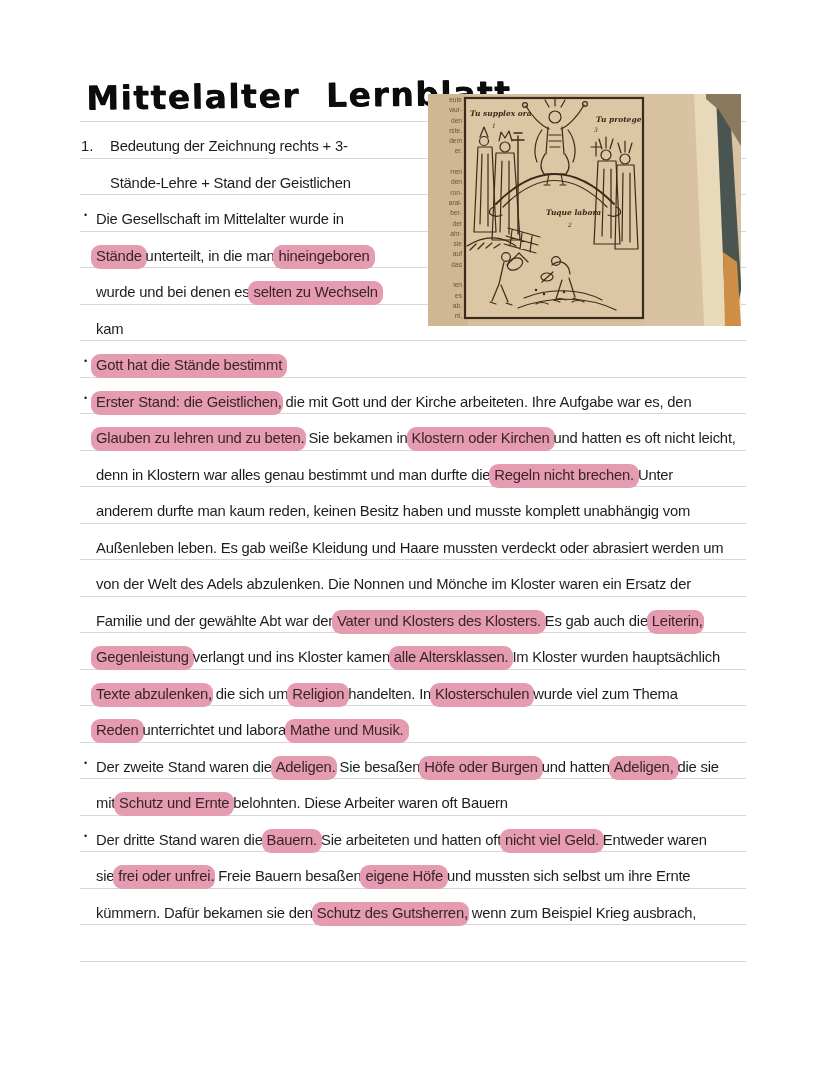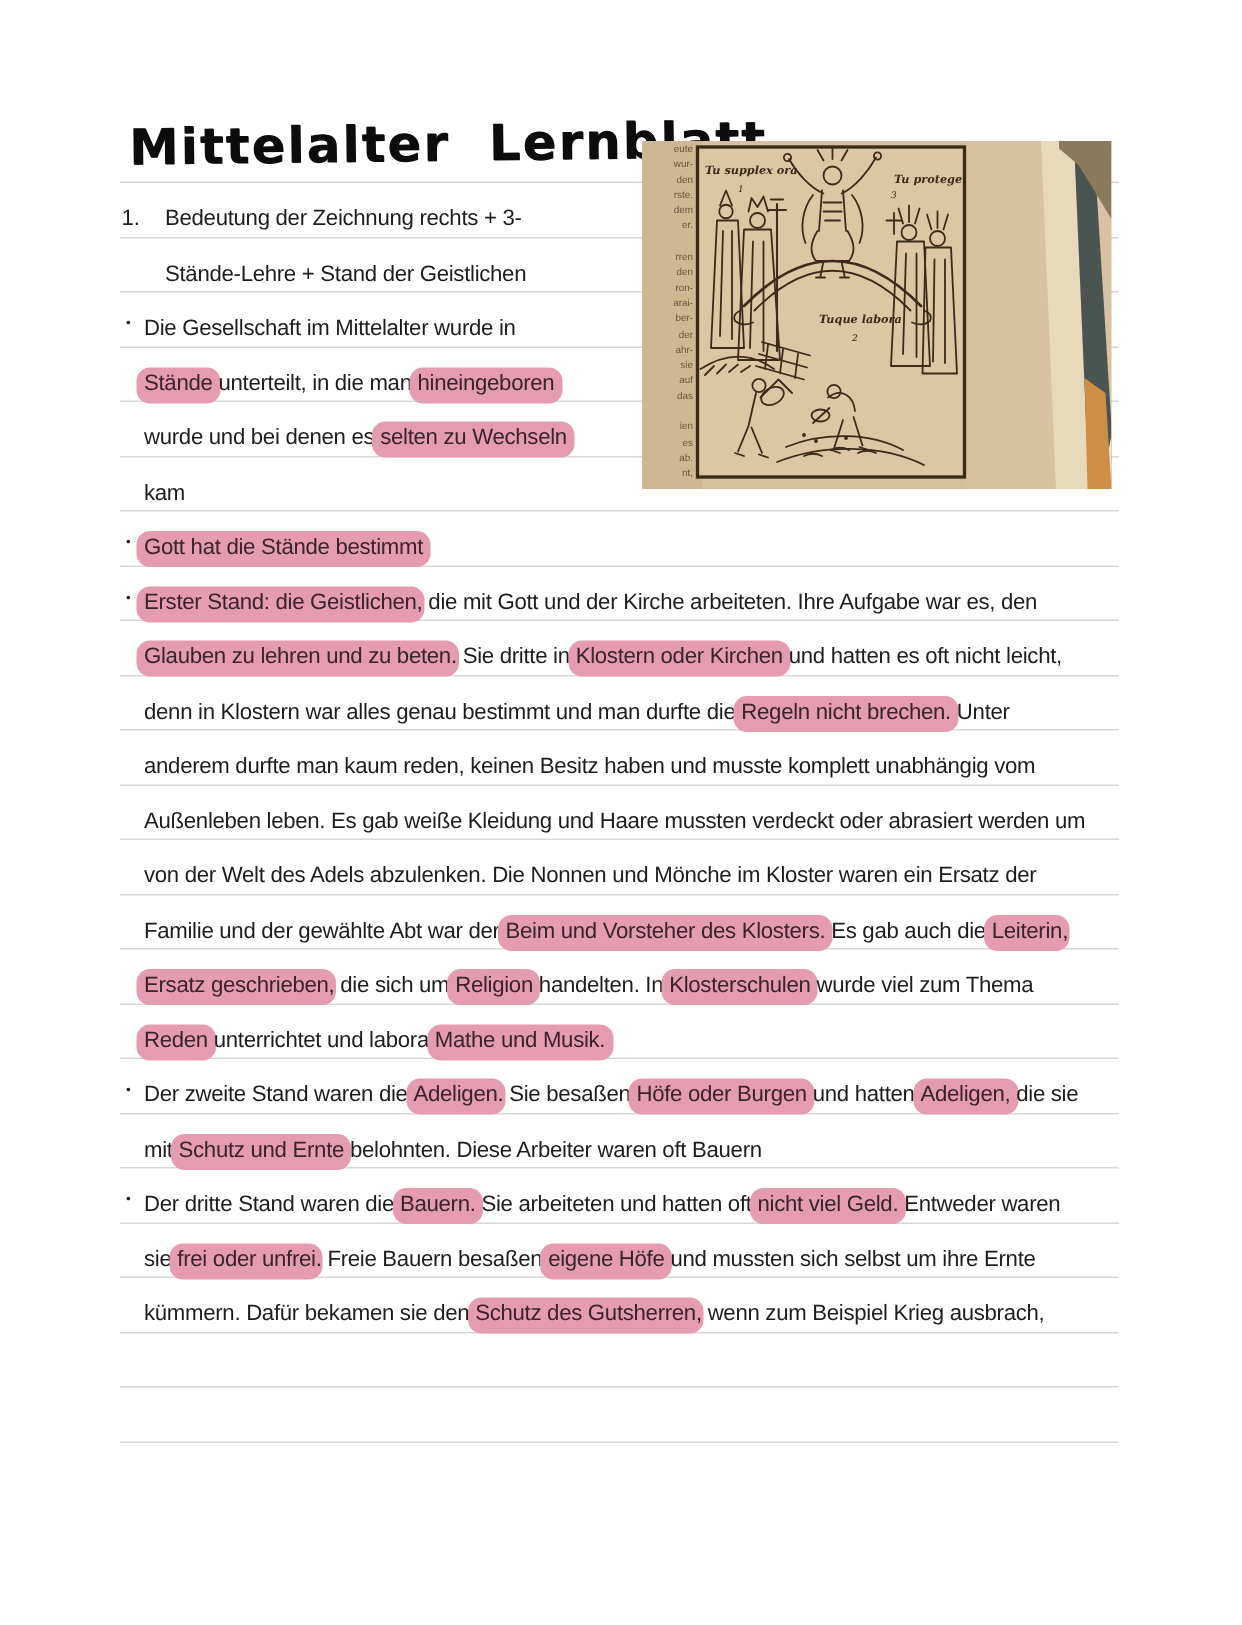--- a/index.html
+++ b/index.html
@@ -131,39 +131,42 @@
       </div>
       <div class="line bullet">
         <span class="marker dot">•</span>
         <span class="content"><span class="hl">Gott hat die Stände bestimmt</span></span>
       </div>
       <div class="line bullet">
         <span class="marker dot">•</span>
         <span class="content"><span class="hl">Erster Stand: die Geistlichen</span><span>, die mit Gott und der Kirche arbeiteten. Ihre Aufgabe war es, den</span></span>
       </div>
       <div class="line bullet">
-        <span class="content"><span class="hl">Glauben zu lehren und zu beten</span><span>. Sie dritte in </span><span class="hl">Klostern oder Kirchen</span><span> und hatten es oft nicht leicht,</span></span>
+        <span class="content"><span class="hl">Glauben zu lehren und zu beten</span><span>. Sie bekamen in </span><span class="hl">Klostern oder Kirchen</span><span> und hatten es oft nicht leicht,</span></span>
       </div>
       <div class="line bullet">
         <span class="content"><span>denn in Klostern war alles genau bestimmt und man durfte die </span><span class="hl">Regeln nicht brechen.</span><span> Unter</span></span>
       </div>
       <div class="line bullet">
         <span class="content"><span>anderem durfte man kaum reden, keinen Besitz haben und musste komplett unabhängig vom</span></span>
       </div>
       <div class="line bullet">
         <span class="content"><span>Außenleben leben. Es gab weiße Kleidung und Haare mussten verdeckt oder abrasiert werden um</span></span>
       </div>
       <div class="line bullet">
         <span class="content"><span>von der Welt des Adels abzulenken. Die Nonnen und Mönche im Kloster waren ein Ersatz der</span></span>
       </div>
       <div class="line bullet">
-        <span class="content"><span>Familie und der gewählte Abt war der </span><span class="hl">Beim und Vorsteher des Klosters.</span><span> Es gab auch die </span><span class="hl">Leiterin</span><span>,</span></span>
-      </div>
-      <div class="line bullet">
-        <span class="content"><span class="hl">Ersatz geschrieben</span><span>, die sich um </span><span class="hl">Religion</span><span> handelten. In </span><span class="hl">Klosterschulen</span><span> wurde viel zum Thema</span></span>
+        <span class="content"><span>Familie und der gewählte Abt war der </span><span class="hl">Vater und Klosters des Klosters.</span><span> Es gab auch die </span><span class="hl">Leiterin</span><span>,</span></span>
+      </div>
+      <div class="line bullet">
+        <span class="content"><span class="hl">Gegenleistung</span><span> verlangt und ins Kloster kamen </span><span class="hl">alle Altersklassen.</span><span> Im Kloster wurden hauptsächlich</span></span>
+      </div>
+      <div class="line bullet">
+        <span class="content"><span class="hl">Texte abzulenken</span><span>, die sich um </span><span class="hl">Religion</span><span> handelten. In </span><span class="hl">Klosterschulen</span><span> wurde viel zum Thema</span></span>
       </div>
       <div class="line bullet">
         <span class="content"><span class="hl">Reden</span><span> unterrichtet und labora </span><span class="hl">Mathe und Musik.</span></span>
       </div>
       <div class="line bullet">
         <span class="marker dot">•</span>
         <span class="content"><span>Der zweite Stand waren die </span><span class="hl">Adeligen</span><span>. Sie besaßen </span><span class="hl">Höfe oder Burgen</span><span> und hatten </span><span class="hl">Adeligen,</span><span> die sie</span></span>
       </div>
       <div class="line bullet">
         <span class="content"><span>mit </span><span class="hl">Schutz und Ernte</span><span> belohnten. Diese Arbeiter waren oft Bauern</span></span>

